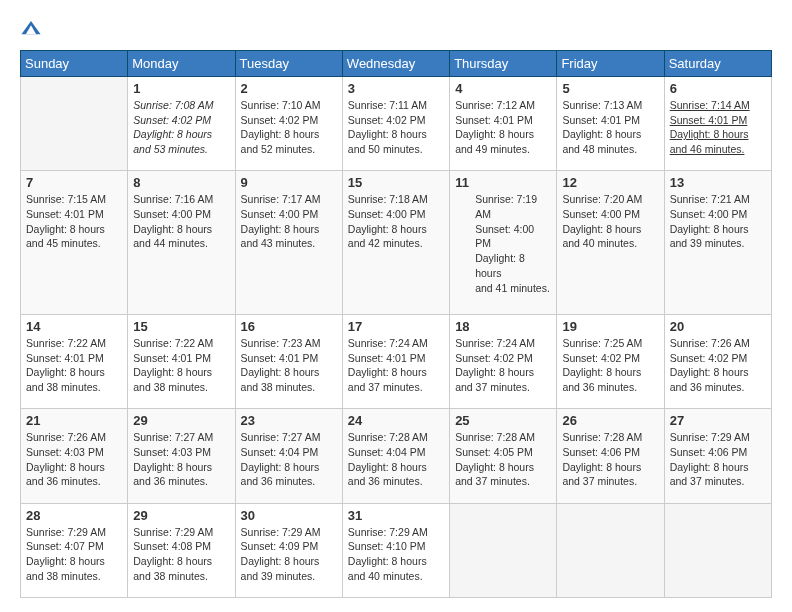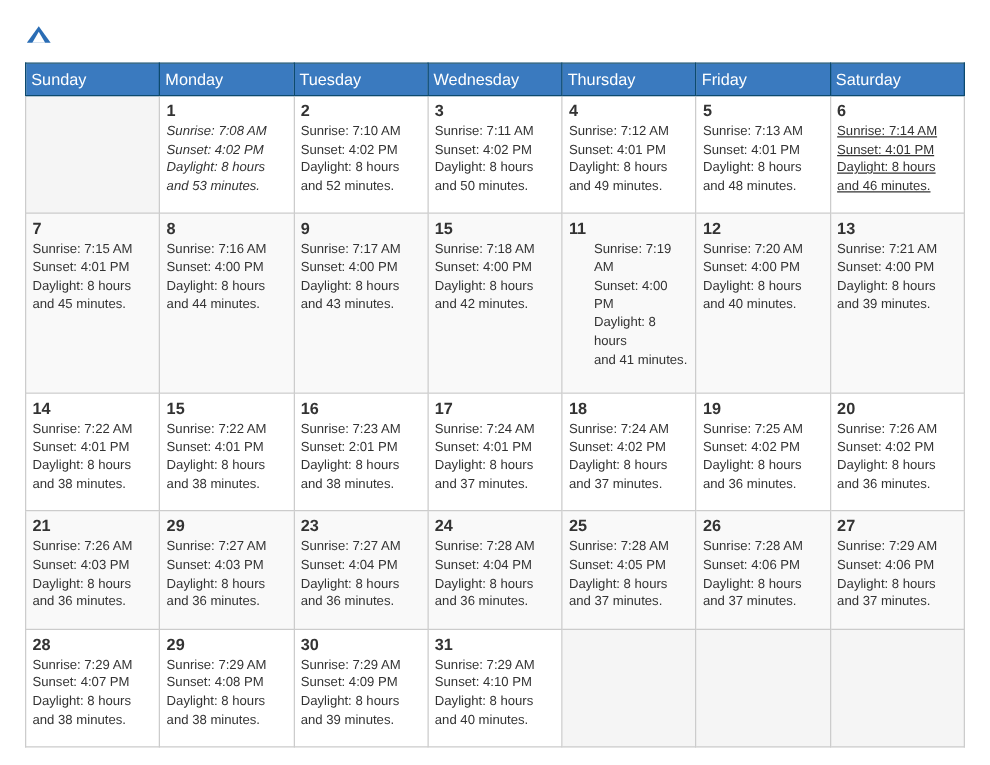--- a/index.html
+++ b/index.html
@@ -239,21 +239,21 @@
           <td>
             <span class="day-number">15</span>
             <div class="day-info" style="white-space: pre-line;">Sunrise: 7:22 AM
 Sunset: 4:01 PM
 Daylight: 8 hours
 and 38 minutes.</div>
           </td>
           <td>
             <span class="day-number">16</span>
             <div class="day-info" style="white-space: pre-line;">Sunrise: 7:23 AM
-Sunset: 2:01 PM
+Sunset: 4:01 PM
 Daylight: 8 hours
 and 38 minutes.</div>
           </td>
           <td>
             <span class="day-number">17</span>
             <div class="day-info" style="white-space: pre-line;">Sunrise: 7:24 AM
 Sunset: 4:01 PM
 Daylight: 8 hours
 and 37 minutes.</div>
           </td>

